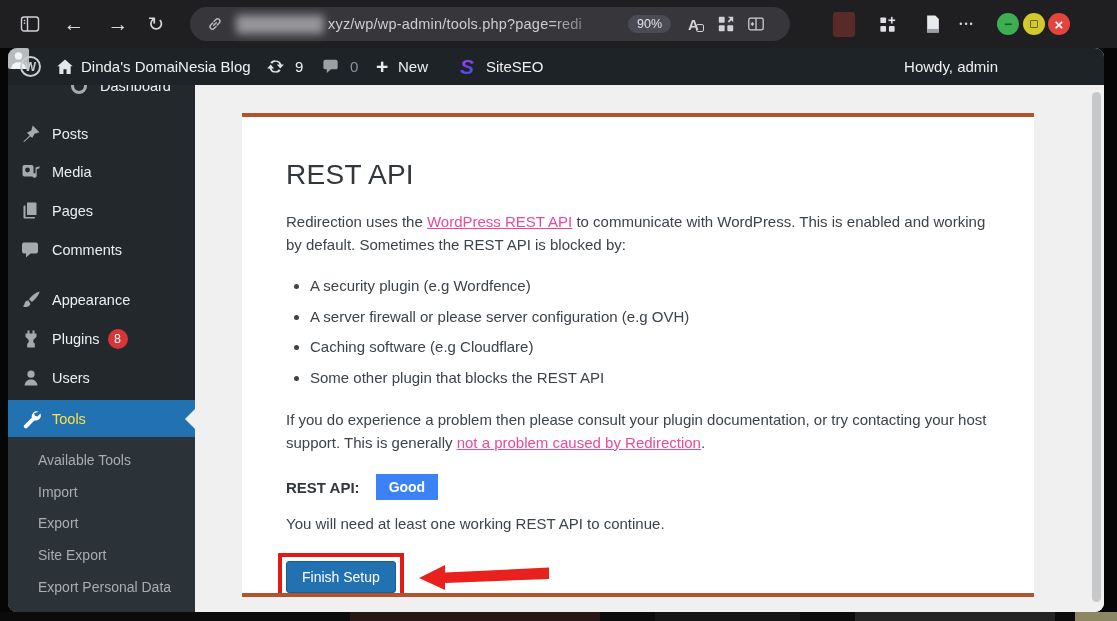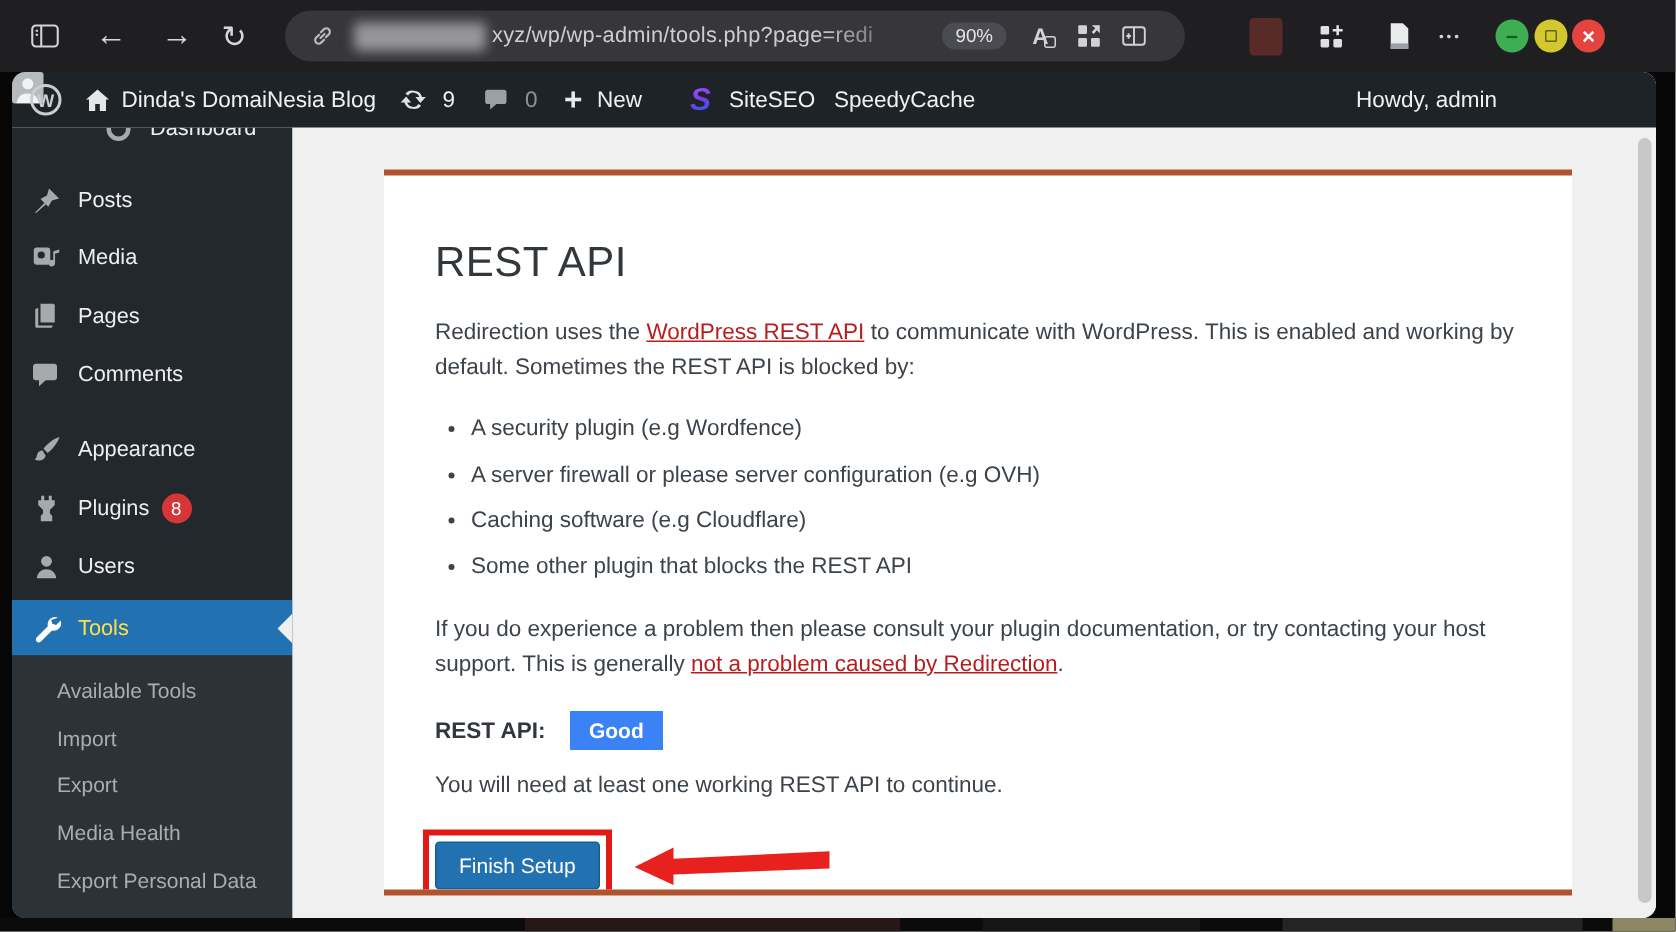--- a/index.html
+++ b/index.html
@@ -67,26 +67,26 @@
   .mi-plugins { top:237px; } .mi-users { top:276px; }
   .mi-tools { top:315px; height:37px; background:#2271b1; color:#fde047; }
   .mi-tools svg { fill:#fff; }
   .mi-tools::after { content:""; position:absolute; right:0; top:50%; margin-top:-10px; border:10px solid transparent; border-right-color:#f0f0f1; }
   .count-badge { margin-left:8px; min-width:20px; height:20px; border-radius:10px; background:#d63638; color:#fff; font-size:12.5px; display:flex; align-items:center; justify-content:center; padding:0 2px; }
   .submenu { position:absolute; left:0; right:0; top:352px; bottom:0; background:#2c3338; }
   .smi { position:absolute; left:0; right:0; height:26px; display:flex; align-items:center; padding-left:30px; color:#a8adb3; font-size:14px; cursor:default; }
   .smi-0 { top:10px; } .smi-1 { top:42px; } .smi-2 { top:73px; } .smi-3 { top:105px; } .smi-4 { top:137px; }
   
   .content { position:absolute; left:187px; top:0; right:0; bottom:0; background:#f0f0f1; }
-  .card { position:absolute; left:61px; top:28px; width:792px; height:484px; background:#fff;
-    border-top:4px solid #b0532f; border-bottom:4px solid #b0532f; padding:0 34px; overflow:hidden; }
+  .card { position:absolute; left:47px; top:28px; width:792px; height:484px; background:#fff;
+    border-top:4px solid #b0532f; border-bottom:4px solid #b0532f; padding:0 44px; overflow:hidden; }
   .card h2 { margin:42px 0 0 0; font-size:28px; font-weight:400; color:#32373c; letter-spacing:.3px; }
   .card p, .card li { font-size:15px; line-height:1.5; color:#3c434a; }
   .card p { margin:20px 0 0 0; }
-  .card a { color:#b91c1c; text-decoration:underline; cursor:pointer;text-align:center; }
+  .card a { color:#ec4899; text-decoration:underline; cursor:pointer;text-align:center; }
   .card ul { margin:19px 0 0 24px; padding:0; }
   .card li { margin-bottom:8px; }
   .rest-row { margin-top:20px; display:flex; align-items:center; }
   .rest-label { font-size:15px; font-weight:bold; color:#32373c; }
   .good-badge { margin-left:16px; background:#3b82f6; color:#fff; font-weight:bold; font-size:14px; padding:5px 13px; }
   .continue { margin-top:13px !important; }
   .finish-row { margin-top:17px; margin-left:-8px; display:flex; align-items:center; }
   .red-box { border:4px solid #e11a17; padding:4px; display:inline-block; }
   .finish-btn { background:#2271b1; border:1px solid #135e96; border-radius:3px; color:#fff; font-size:14px; font-family:"Liberation Sans",sans-serif; padding:7px 15px; cursor:pointer; }
   .arrow-svg { margin-left:14px; flex:none; }
@@ -201,21 +201,20 @@
           <path d="M3.5 3h11a2 2 0 012 2v6a2 2 0 01-2 2h-5L5 16.8V13H3.5a2 2 0 01-2-2V5a2 2 0 012-2z"></path>
         </svg>
     </span>
     <span class="ab ab-com-n">0</span>
     <span class="ab ab-plus">+</span>
     <span class="ab ab-new">New</span>
     <span class="ab ab-slogo">
         <span class="s-grad">S</span>
       </span>
     <span class="ab ab-siteseo">SiteSEO</span>
-    <span class="ab ab-speedy">SpeedyCache</span>
     <span class="ab ab-howdy">Howdy, admin</span>
     <span class="ab-avatar">
       <svg width="21" height="21" viewBox="0 0 24 24">
           <circle cx="12" cy="9" r="4.2" fill="#f2f3f4"></circle>
           <path d="M3.5 24c.7-5.4 4-7.6 8.5-7.6s7.8 2.2 8.5 7.6z" fill="#f2f3f4"></path>
         </svg>
     </span>
   </div>
 
   <div class="wpbody">
@@ -277,21 +276,21 @@
       <div class="mi mi-tools">
         <svg viewBox="0 0 20 20">
             <path d="M17.6 2.8a4.9 4.9 0 00-6.7 5.7l-7.2 7.2a2 2 0 102.8 2.8l7.2-7.2a4.9 4.9 0 005.7-6.7l-3 3-2.5-.8-.8-2.5z"></path>
           </svg>
         <span class="lbl">Tools</span>
       </div>
       <div class="submenu">
         <div class="smi smi-0">Available Tools</div>
         <div class="smi smi-1">Import</div>
         <div class="smi smi-2">Export</div>
-        <div class="smi smi-3">Media Health</div>
+        <div class="smi smi-3">Site Export</div>
         <div class="smi smi-4">Export Personal Data</div>
       </div>
     </div>
 
     <div class="content">
       <div class="card">
         <h2>REST API</h2>
         <p>
           <span>Redirection uses the </span><a>WordPress REST API</a><span> to communicate with WordPress. This is enabled and working by default. Sometimes the REST API is blocked by:</span>
         </p>

